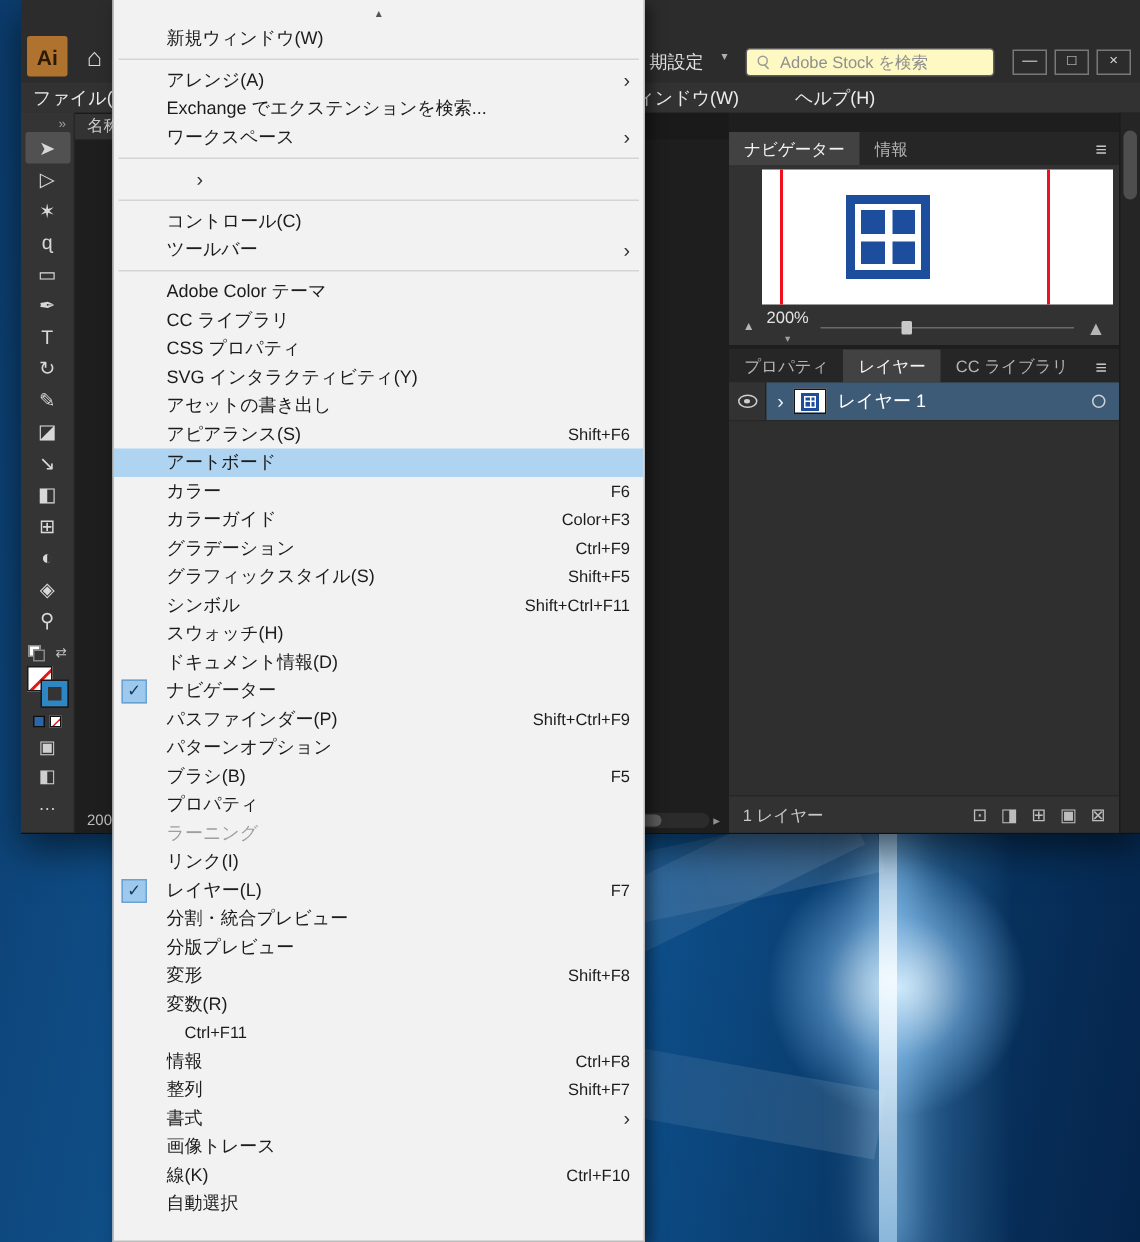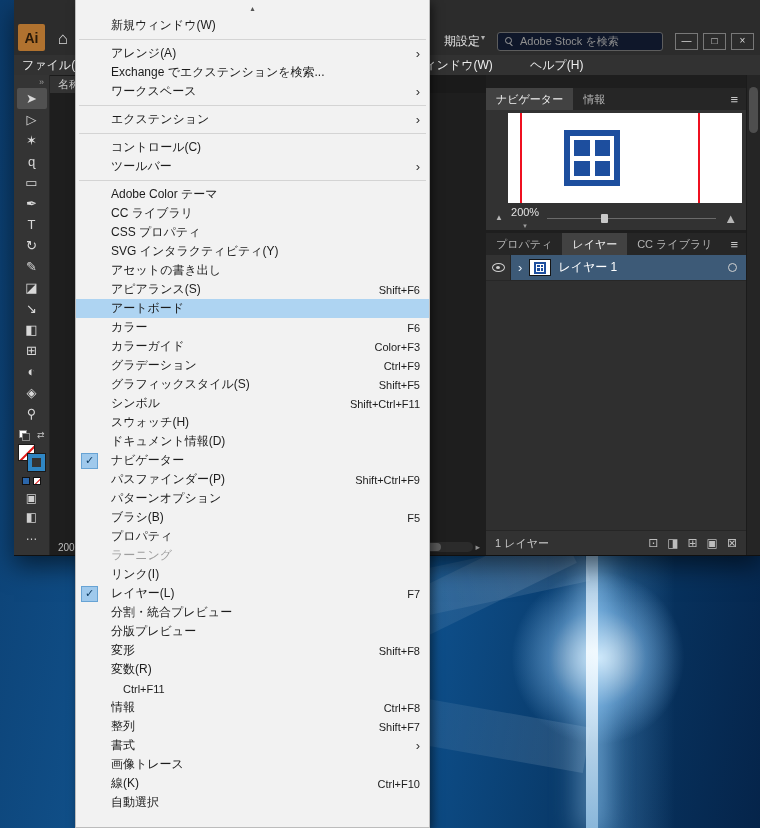--- a/index.html
+++ b/index.html
@@ -26,23 +26,23 @@
   
   .app-window{position:absolute;left:14px;top:0;width:746px;height:556px;z-index:2;
     display:flex;flex-direction:column;background:#2c2c2c;border-bottom:1px solid #101010;
     box-shadow:0 10px 24px rgba(0,0,0,.55);}
 
   .titlebar{flex:0 0 55px;display:flex;align-items:flex-end;padding:0 6px 4px 4px;gap:6px;background:#2c2c2c;}
   .app-icon{width:27px;height:27px;border-radius:2px;background:#b0722f;color:#2a1a08;
     font-weight:bold;font-size:14px;display:flex;align-items:center;justify-content:center;}
   .home-btn{width:24px;height:24px;display:flex;align-items:center;justify-content:center;color:#dcdcdc;font-size:17px;}
   .tb-right{margin-left:auto;display:flex;align-items:center;gap:12px;}
-  .workspace{display:flex;align-items:flex-start;gap:1px;color:#e3e3e3;font-size:12px;}
+  .workspace{display:flex;align-items:flex-start;gap:12px;color:#e3e3e3;font-size:12px;}
   .workspace .chev{font-size:8px;color:#b0b0b0;}
-  .searchbox{width:166px;height:19px;background:#0f172a;border:1px solid #5d5d5d;border-radius:3px;
+  .searchbox{width:166px;height:19px;background:#fef9c3;border:1px solid #5d5d5d;border-radius:3px;
     display:flex;align-items:center;gap:6px;padding:0 7px;}
   .search-glyph{width:9px;height:9px;position:relative;flex:0 0 9px;}
   .search-glyph::before{content:"";position:absolute;width:5px;height:5px;border:1px solid #9b9b9b;border-radius:50%;left:0;top:0;}
   .search-glyph::after{content:"";position:absolute;width:4px;height:1px;background:#9b9b9b;transform:rotate(45deg);left:4px;top:7px;}
   .search-ph{color:#8f8f8f;font-size:11px;white-space:nowrap;overflow:hidden;}
   .winbtns{display:flex;gap:5px;}
   .winbtn{width:23px;height:17px;border:1px solid #787878;color:#d9d9d9;font-size:10px;line-height:14px;text-align:center;}
 
   .menubar{flex:0 0 20px;background:#323232;position:relative;font-size:12px;color:#ececec;}
   .mb-item{position:absolute;top:2px;white-space:nowrap;}
@@ -432,21 +432,20 @@
 
     <div class="mi sep">
       
       
       
       
     </div>
 
     <div class="mi sub">
       <span class="check">✓</span>
-      <span class="label">エクステンション</span>
       <span class="shortcut"></span>
       <span class="arrow">›</span>
     </div>
 
     <div class="mi sep">
       
       
       
       
     </div>

